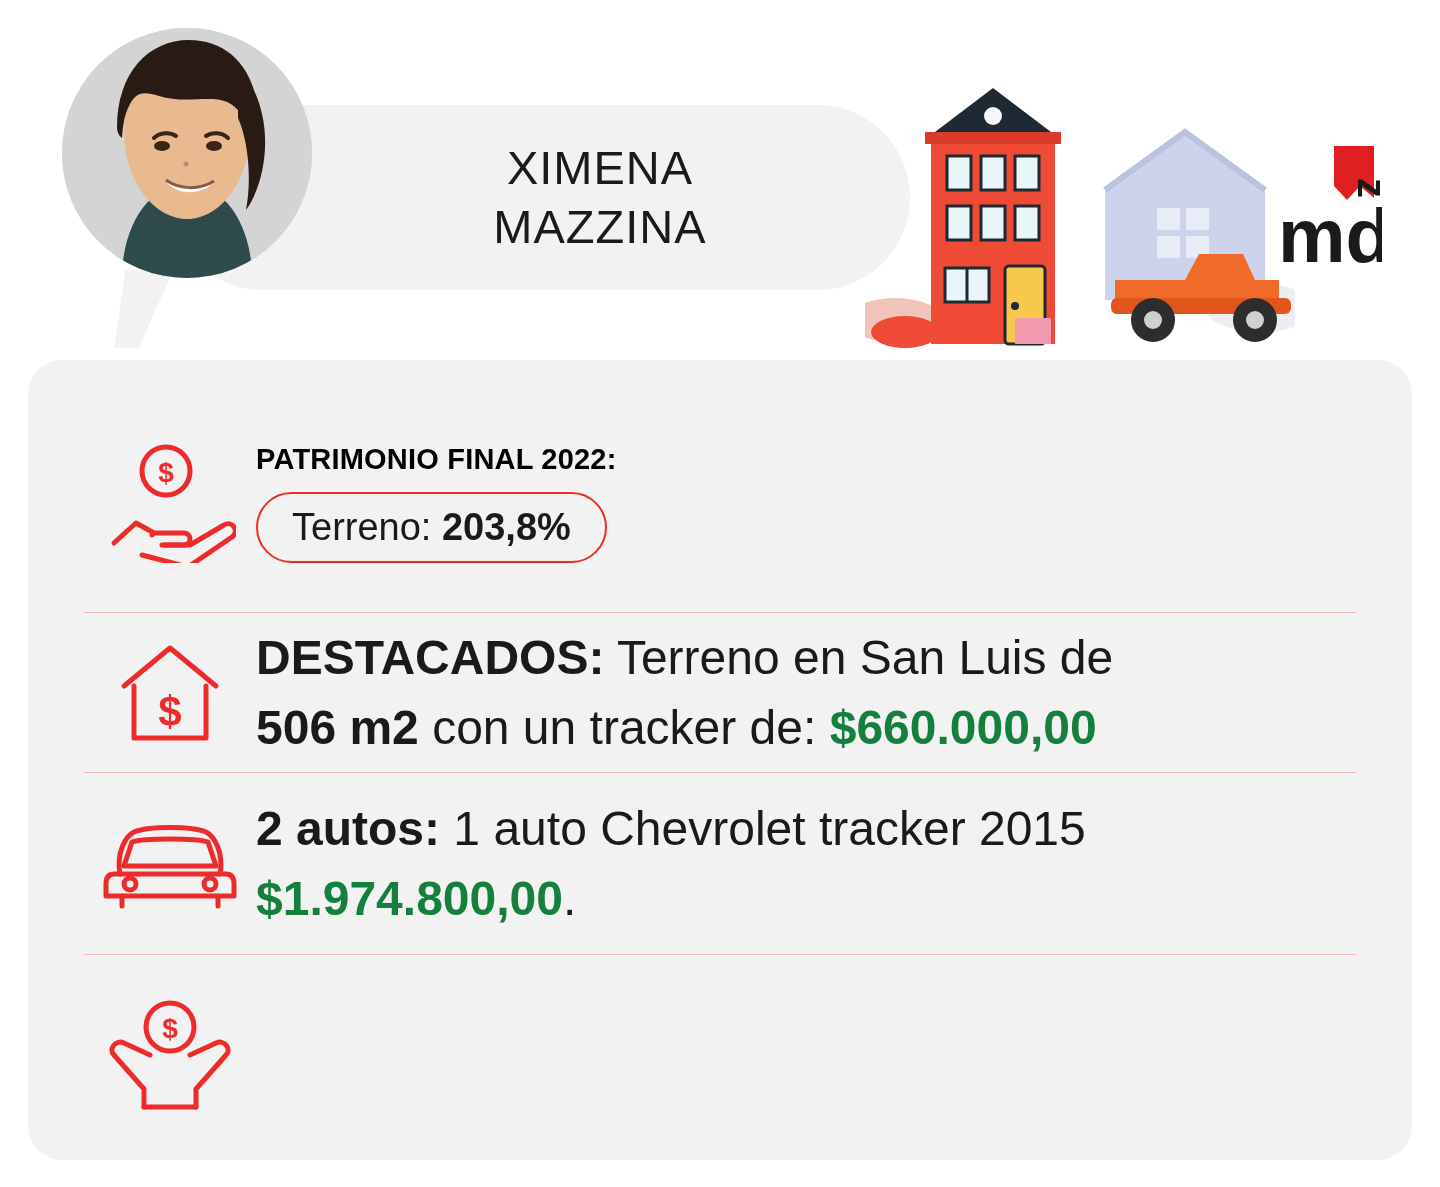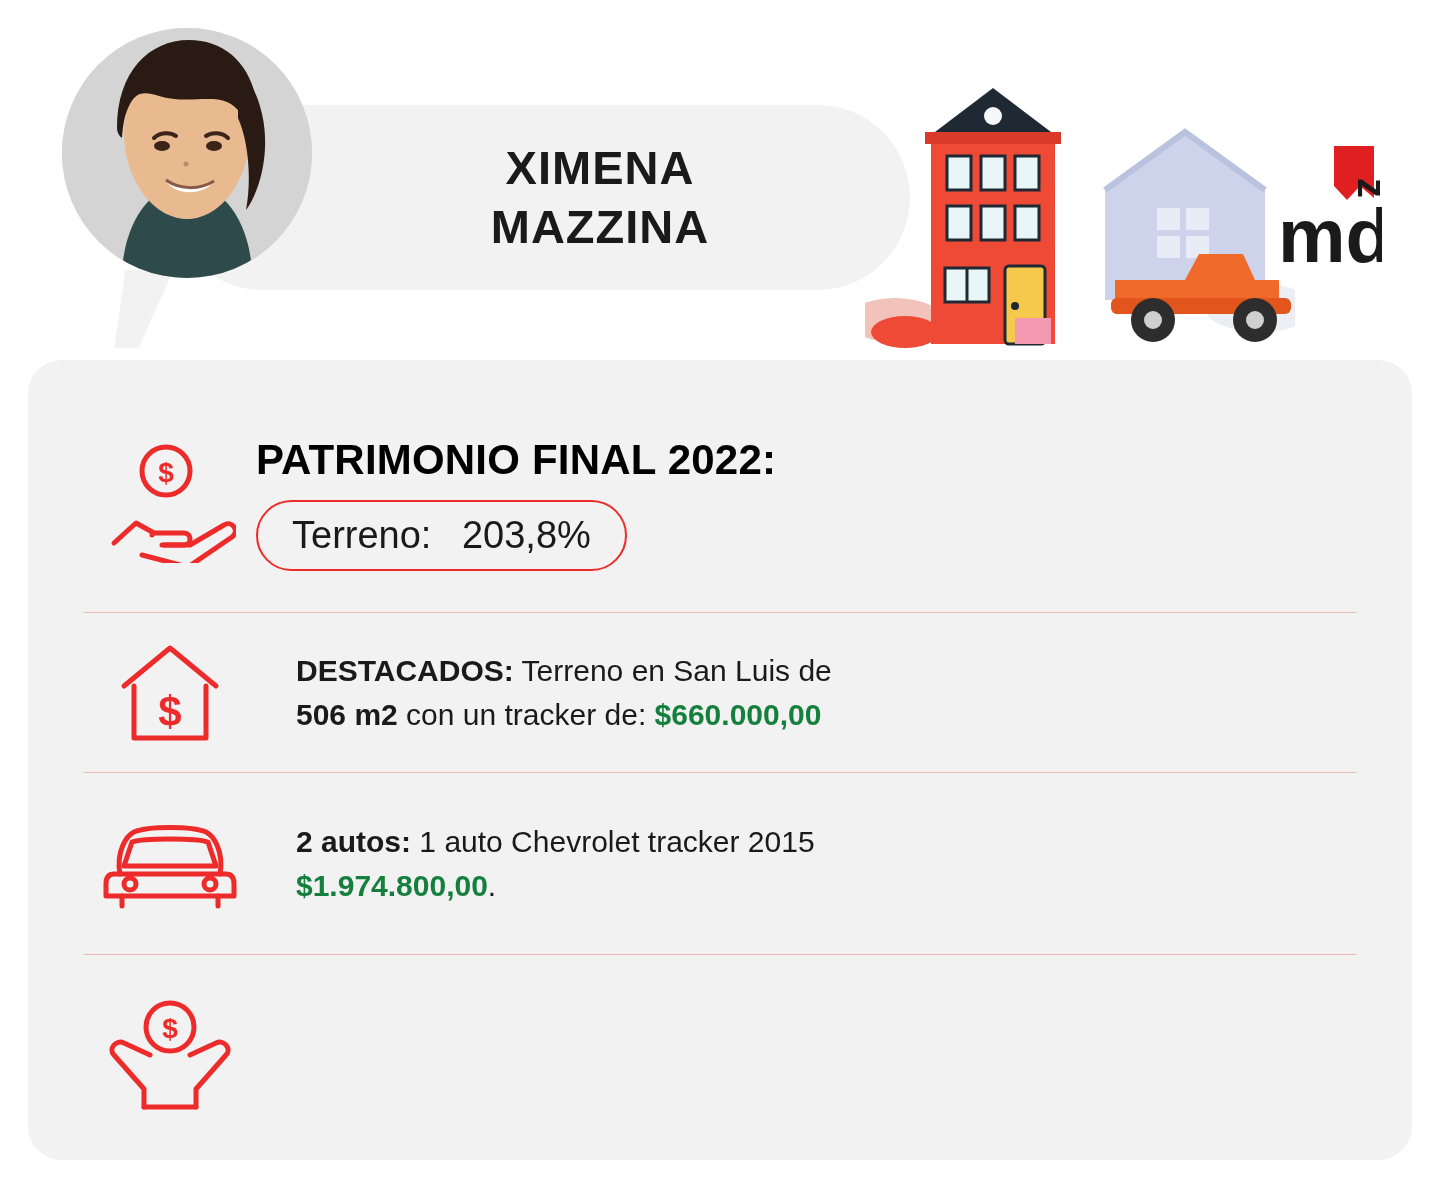--- a/index.html
+++ b/index.html
@@ -20,21 +20,21 @@
     width: 740px; height: 185px;
     background: #f2f2f2;
     border-radius: 95px;
     display: flex;
     align-items: center;
     justify-content: center;
   }
   .name-text {
     text-align: center;
     font-size: 47px;
-    font-weight: bold;
+    font-weight: normal;
     letter-spacing: 1px;
     color: #1a1a1a;
     line-height: 1.25;
     padding-left: 120px;
   }
 
   .avatar {
     position: absolute;
     left: 62px; top: 28px;
     width: 250px; height: 250px;
@@ -81,48 +81,47 @@
   .icon-cell {
     width: 172px;
     min-width: 172px;
     display: flex;
     align-items: center;
     justify-content: center;
   }
   .body-cell { flex: 1; }
 
   .title-line {
-    font-size: 42px;
+    font-size: 29px;
     font-weight: bold;
     letter-spacing: 0.2px;
     margin-bottom: 16px;
   }
 
   .amount-row { display: flex; align-items: center; gap: 48px; }
   .big-amount {
     font-size: 45px;
     font-weight: bold;
     color: #ee2b2b;
     padding-left: 10px;
   }
   .pill {
     border: 2.5px solid #ee2b2b;
     border-radius: 40px;
     padding: 12px 34px;
     font-size: 38px;
     color: #1a1a1a;
     white-space: nowrap;
   }
-  .pill b { font-weight: normal; margin-left: 20px; }
+  .pill b { font-weight: bold; }
 
   .txt {
-    font-size: 30px;
+    font-size: 48px;
     line-height: 1.45;
     color: #1a1a1a;
-    margin-left: 40px;
   }
   .txt b { font-weight: bold; }
   .txt .red { color: #15803d; font-weight: bold; }
 </style>
 </head>
 <body>
 
 <div class="page">
 
   <div class="header">

